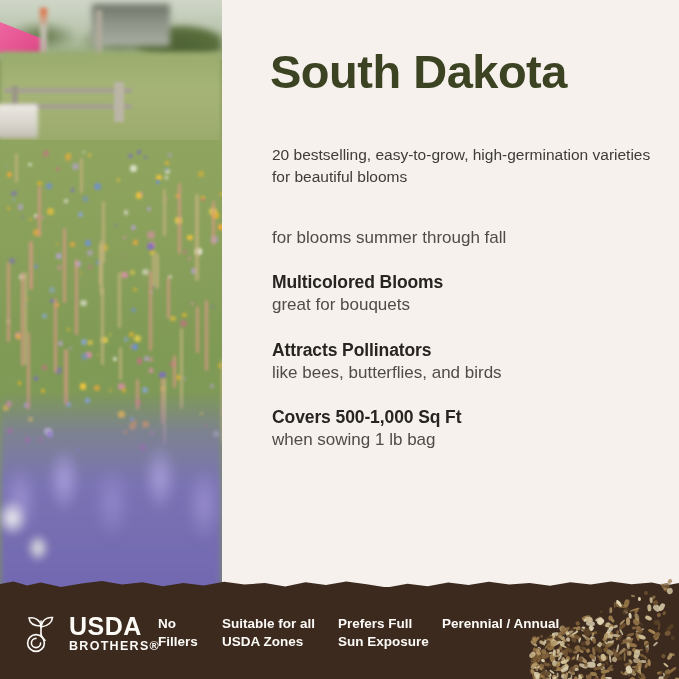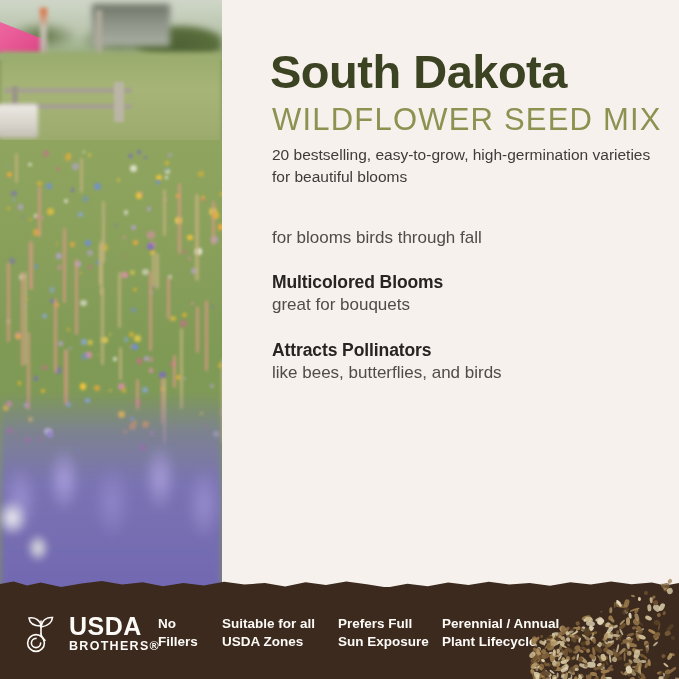--- a/index.html
+++ b/index.html
@@ -413,34 +413,37 @@
         <span class="stalk" style="left:195.6px;top:305.8px;width:3.2px;height:47px;background:#d89a84;opacity:.75"></span>
       </div>
 
     <div class="photo-purple"></div>
     <div class="photo-purple2"></div>
     <div class="photo-white-flowers"></div>
   </div>
 
   <div class="content">
     <div class="title">South Dakota</div>
-    <div class="subtitle">WILDFLOWER SEED MIX</div>
     <div class="desc">20 bestselling, easy-to-grow, high-germination varieties for beautiful blooms</div>
 
     <div class="features" id="features">
         <div class="feature">
-          <div class="f-sub">for blooms birds through fall</div>
+          <div class="f-sub">for blooms summer through fall</div>
         </div>
         <div class="feature">
           <div class="f-title">Multicolored Blooms</div>
           <div class="f-sub">great for bouquets</div>
         </div>
         <div class="feature">
           <div class="f-title">Attracts Pollinators</div>
           <div class="f-sub">like bees, butterflies, and birds</div>
+        </div>
+        <div class="feature">
+          <div class="f-title">Covers 500-1,000 Sq Ft</div>
+          <div class="f-sub">when sowing 1 lb bag</div>
         </div>
       </div>
   </div>
 
   <div class="footer">
     <div class="torn"></div>
 
     <div class="logo">
       <span class="logo-mark">
         <svg viewBox="0 0 38 40" width="38" height="40" fill="none" stroke="#fdfbf7" stroke-width="1.6">
@@ -465,21 +468,20 @@
     <div class="fb fb2">
       <div>Suitable for all</div>
       <div>USDA Zones</div>
     </div>
     <div class="fb fb3">
       <div>Prefers Full</div>
       <div>Sun Exposure</div>
     </div>
     <div class="fb fb4">
       <div>Perennial / Annual</div>
-      <div>Plant Lifecycle</div>
     </div>
 
     <div class="seeds" id="seeds">
         <span class="seed" style="left:30.1px;top:84.1px;width:5.5px;height:5.4px;background:#b49a6a;transform:rotate(93deg);opacity:0.97"></span>
         <span class="seed" style="left:45.8px;top:84.8px;width:5.1px;height:2.1px;background:#8a6a42;transform:rotate(174deg);opacity:0.72"></span>
         <span class="seed" style="left:149.5px;top:98.4px;width:5.8px;height:3.0px;background:#a58451;transform:rotate(8deg);opacity:0.76"></span>
         <span class="seed" style="left:151.5px;top:81.4px;width:4.4px;height:3.8px;background:#5a4227;transform:rotate(12deg);opacity:0.76"></span>
         <span class="seed" style="left:142.1px;top:98.7px;width:4.3px;height:4.4px;background:#7d6038;transform:rotate(114deg);opacity:0.77"></span>
         <span class="seed" style="left:100.4px;top:70.6px;width:2.6px;height:2.4px;background:#5a4227;transform:rotate(103deg);opacity:0.76"></span>
         <span class="seed" style="left:12.0px;top:117.4px;width:3.3px;height:4.3px;background:#3f2e1c;transform:rotate(139deg);opacity:0.72"></span>

